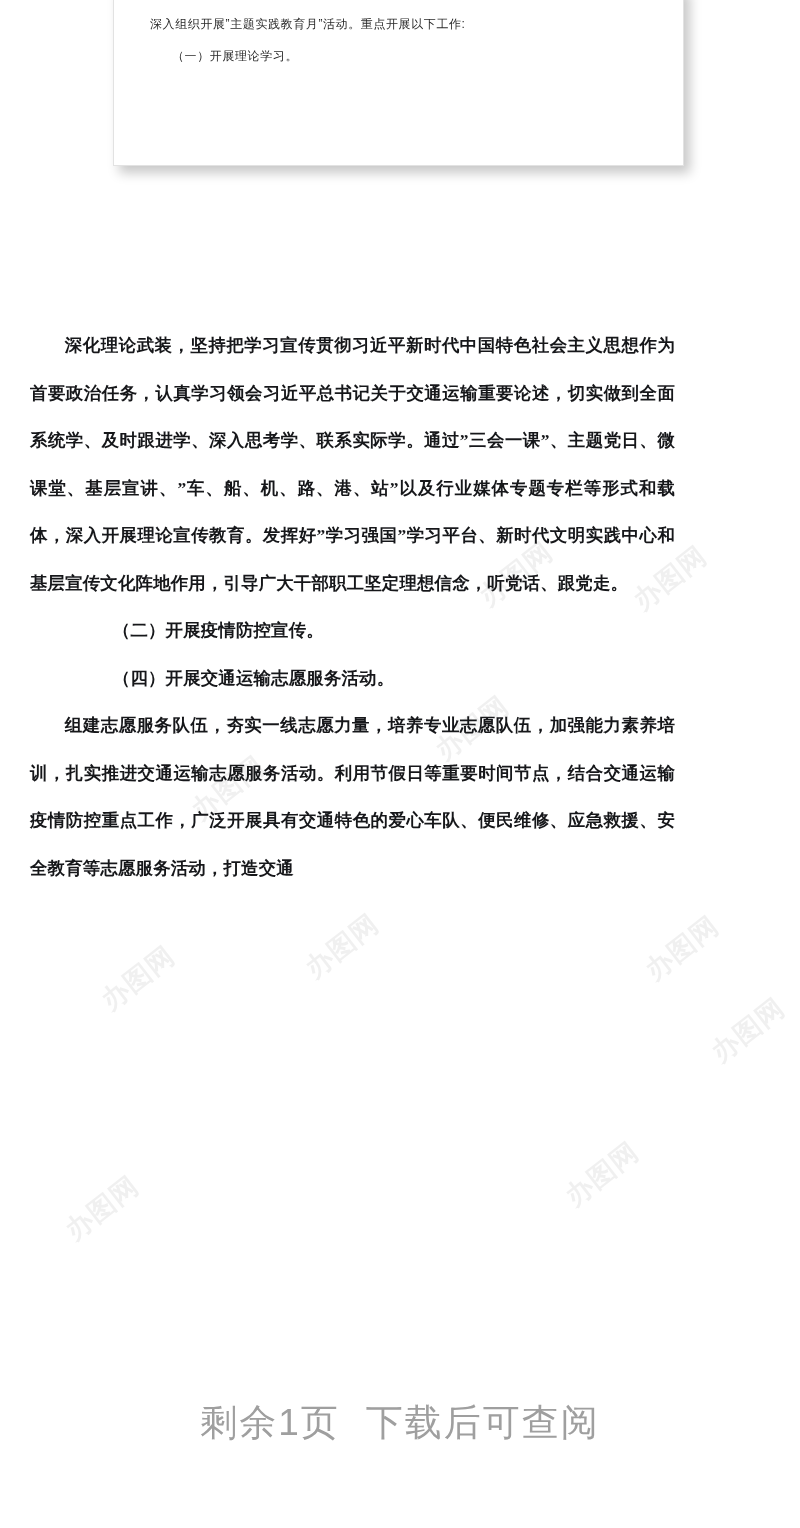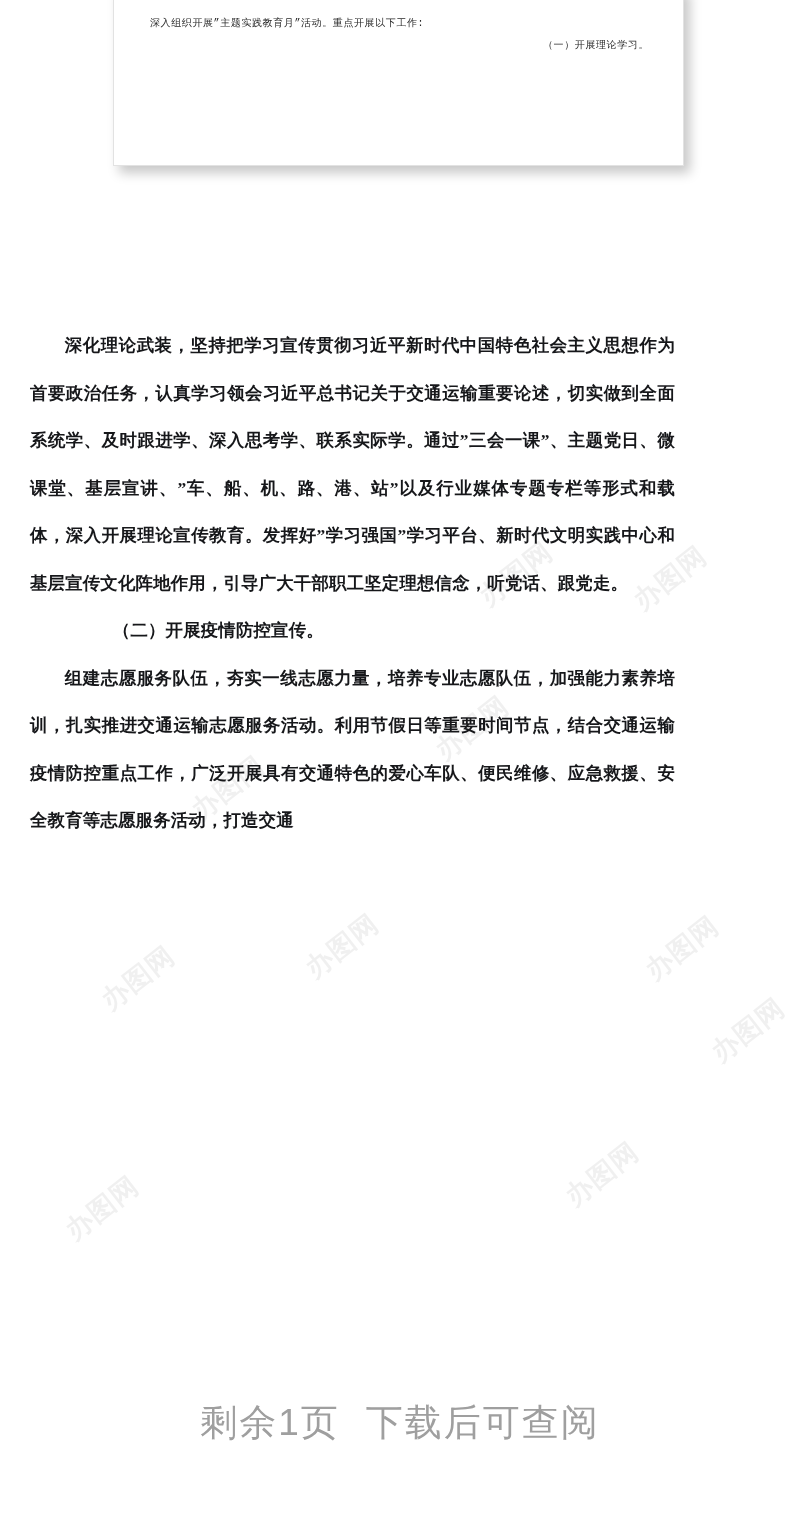--- a/index.html
+++ b/index.html
@@ -28,30 +28,30 @@
     box-sizing: border-box;
     border: 1px solid #e2e2e2;
     box-shadow: 6px 7px 11px rgba(0,0,0,0.22);
     overflow: hidden;
     padding: 0;
   }
   .page-card .card-inner {
     padding: 26px 34px 0 36px;
   }
   .card-line {
-    font-size: 10px;
+    font-size: 12px;
     line-height: 22px;
     letter-spacing: 0.6px;
     color: #2a2a2a;
     white-space: nowrap;
-    font-family: Liberation Mono, monospace;
+    font-family: Liberation Sans, sans-serif;
   }
   .card-line.indent {
     text-indent: 22px;
-    text-align: right;
+    margin-top: 10px;
   }
 
   
   .doc-body {
     position: absolute;
     left: 0;
     top: 322px;
     width: 705px;
   }
   .para {
@@ -127,18 +127,19 @@
     <div class="wm" style="left: 430px; top: 710px;">办图网</div>
     <div class="wm" style="left: 186px; top: 770px;">办图网</div>
     <div class="wm" style="left: 560px; top: 1156px;">办图网</div>
     <div class="wm" style="left: 60px; top: 1190px;">办图网</div>
     <div class="wm" style="left: 706px; top: 1012px;">办图网</div>
   </div>
 
 <div class="doc-body" id="doc-body">
     <p class="para indent">深化理论武装，坚持把学习宣传贯彻习近平新时代中国特色社会主义思想作为首要政治任务，认真学习领会习近平总书记关于交通运输重要论述，切实做到全面系统学、及时跟进学、深入思考学、联系实际学。通过”三会一课”、主题党日、微课堂、基层宣讲、”车、船、机、路、港、站”以及行业媒体专题专栏等形式和载体，深入开展理论宣传教育。发挥好”学习强国”学习平台、新时代文明实践中心和基层宣传文化阵地作用，引导广大干部职工坚定理想信念，听党话、跟党走。</p>
     <p class="para heading">（二）开展疫情防控宣传。</p>
+    <p class="para heading">（四）开展交通运输志愿服务活动。</p>
     <p class="para indent">组建志愿服务队伍，夯实一线志愿力量，培养专业志愿队伍，加强能力素养培训，扎实推进交通运输志愿服务活动。利用节假日等重要时间节点，结合交通运输疫情防控重点工作，广泛开展具有交通特色的爱心车队、便民维修、应急救援、安全教育等志愿服务活动，打造交通</p>
   </div>
 
 <div class="footer">
   <span>剩余1页</span><span class="gap"></span><span>下载后可查阅</span>
 </div>
 
 </body></html>

